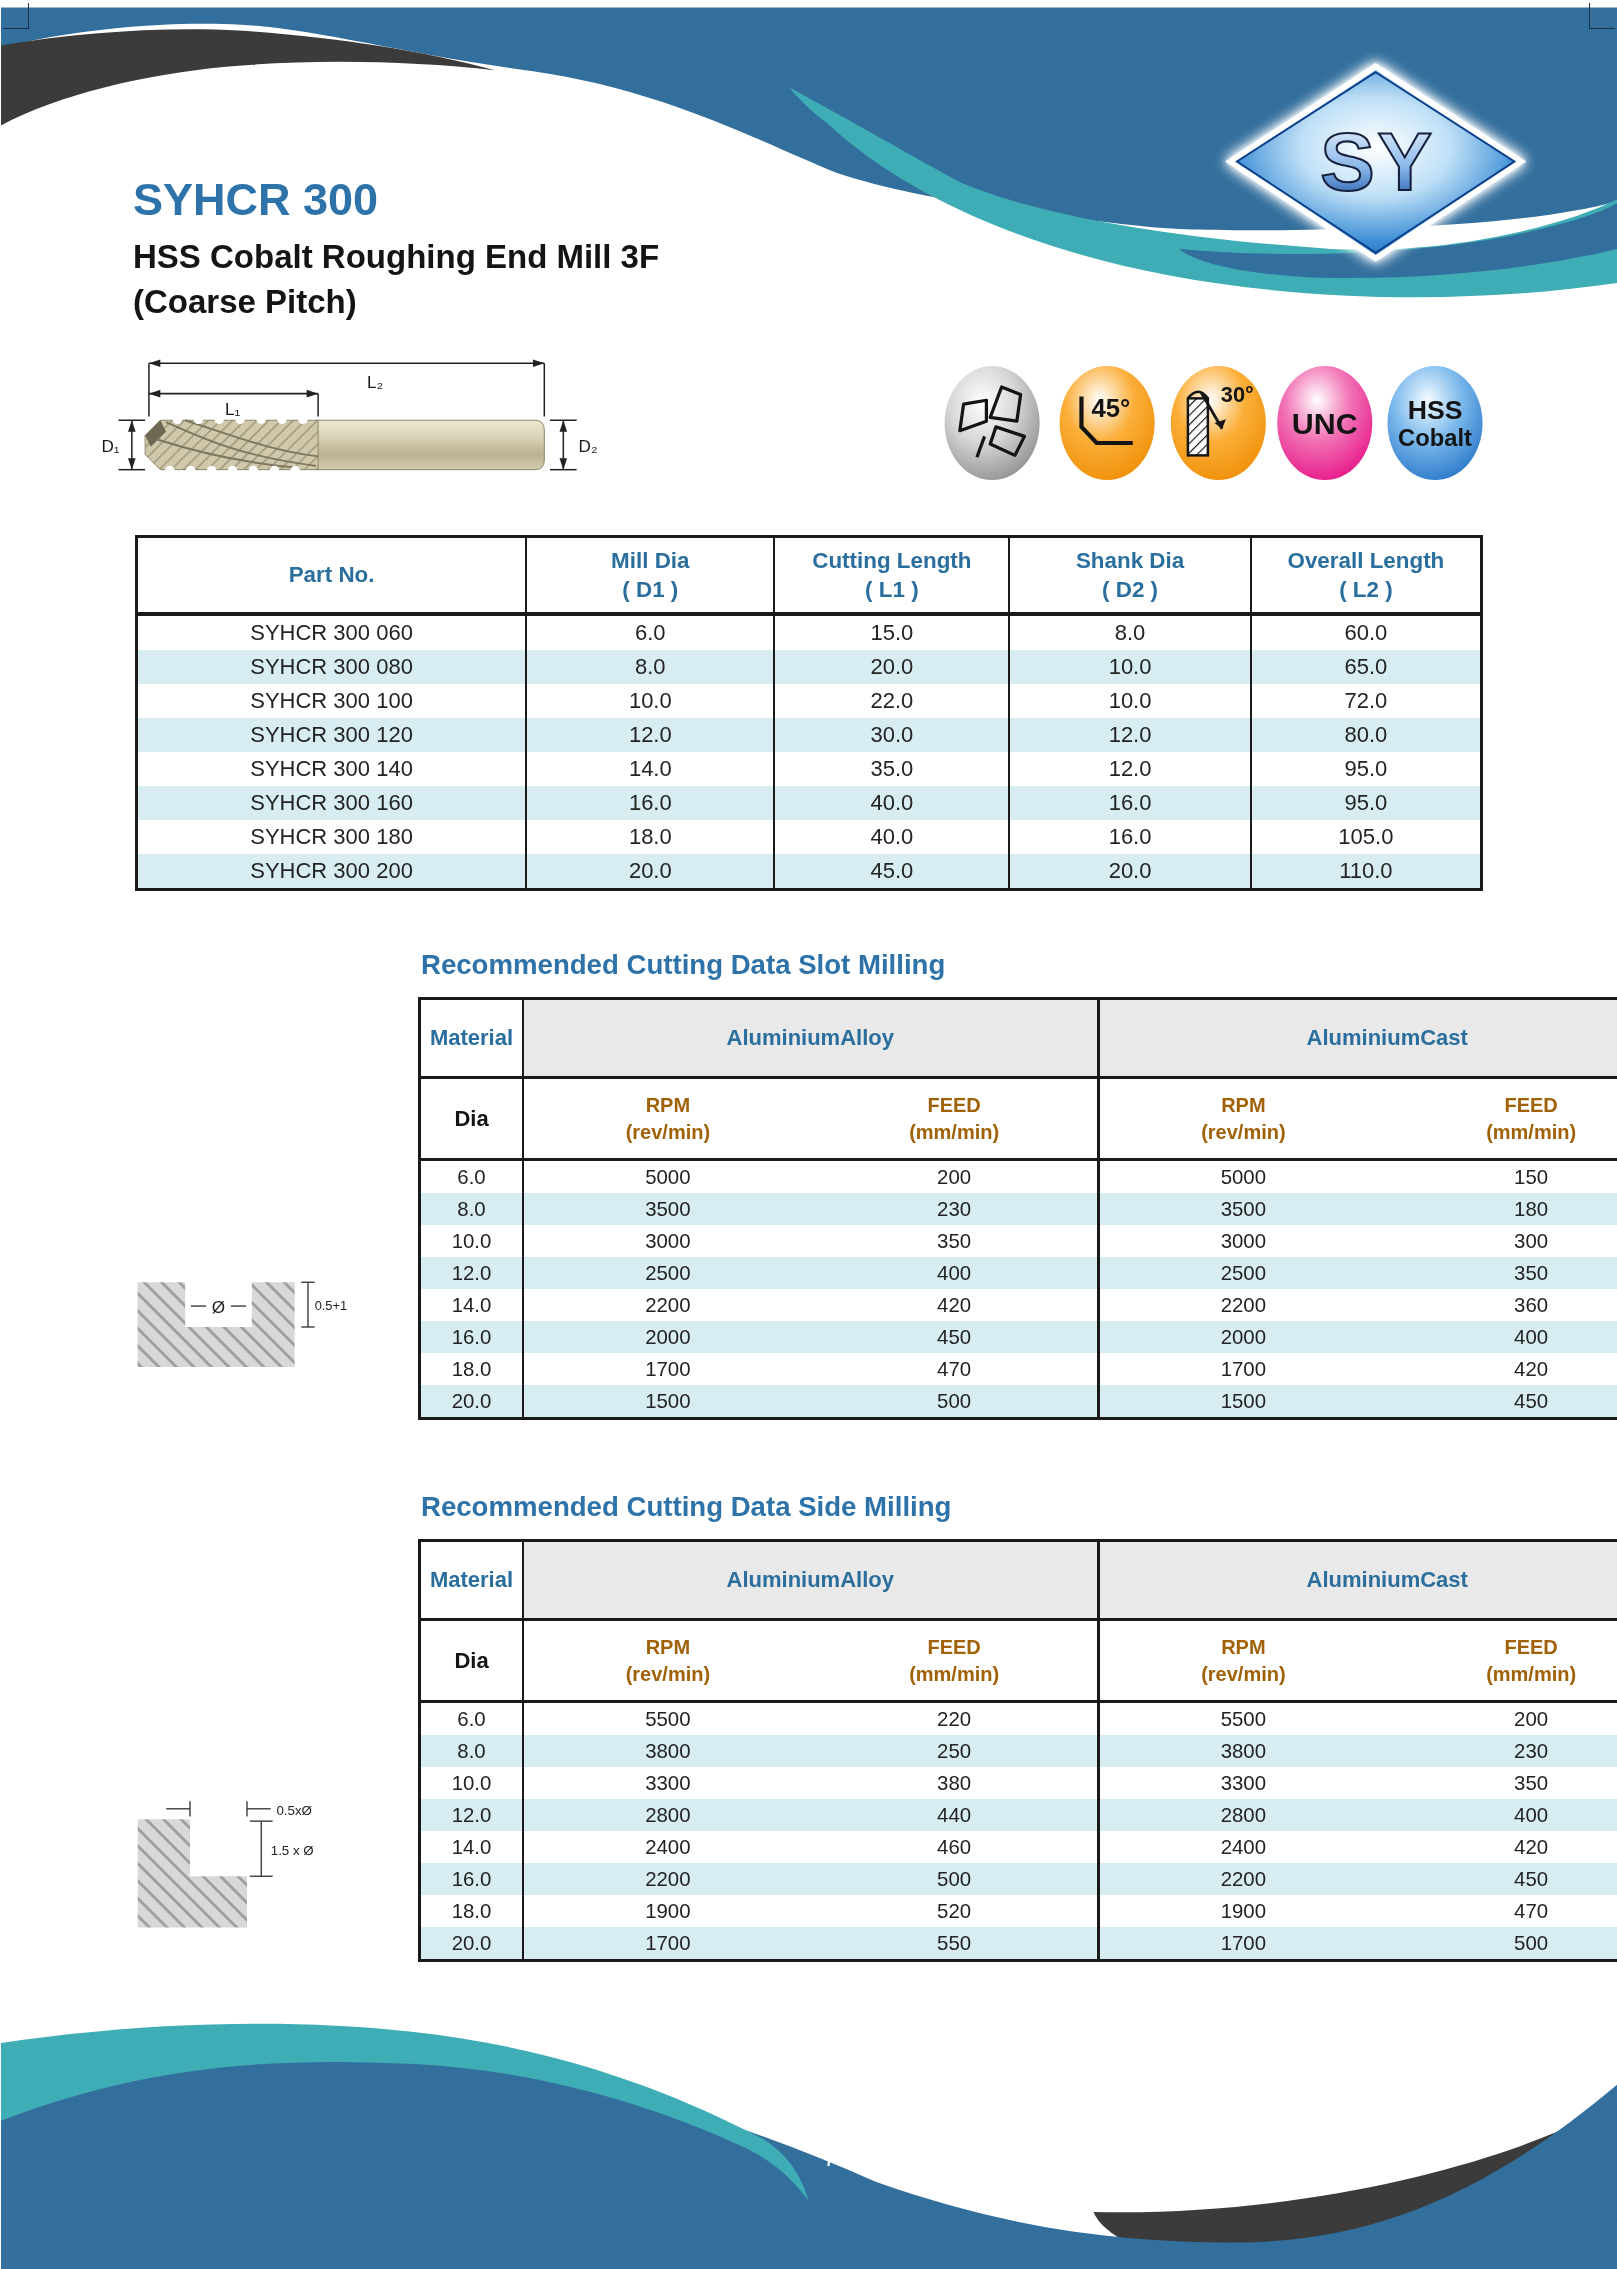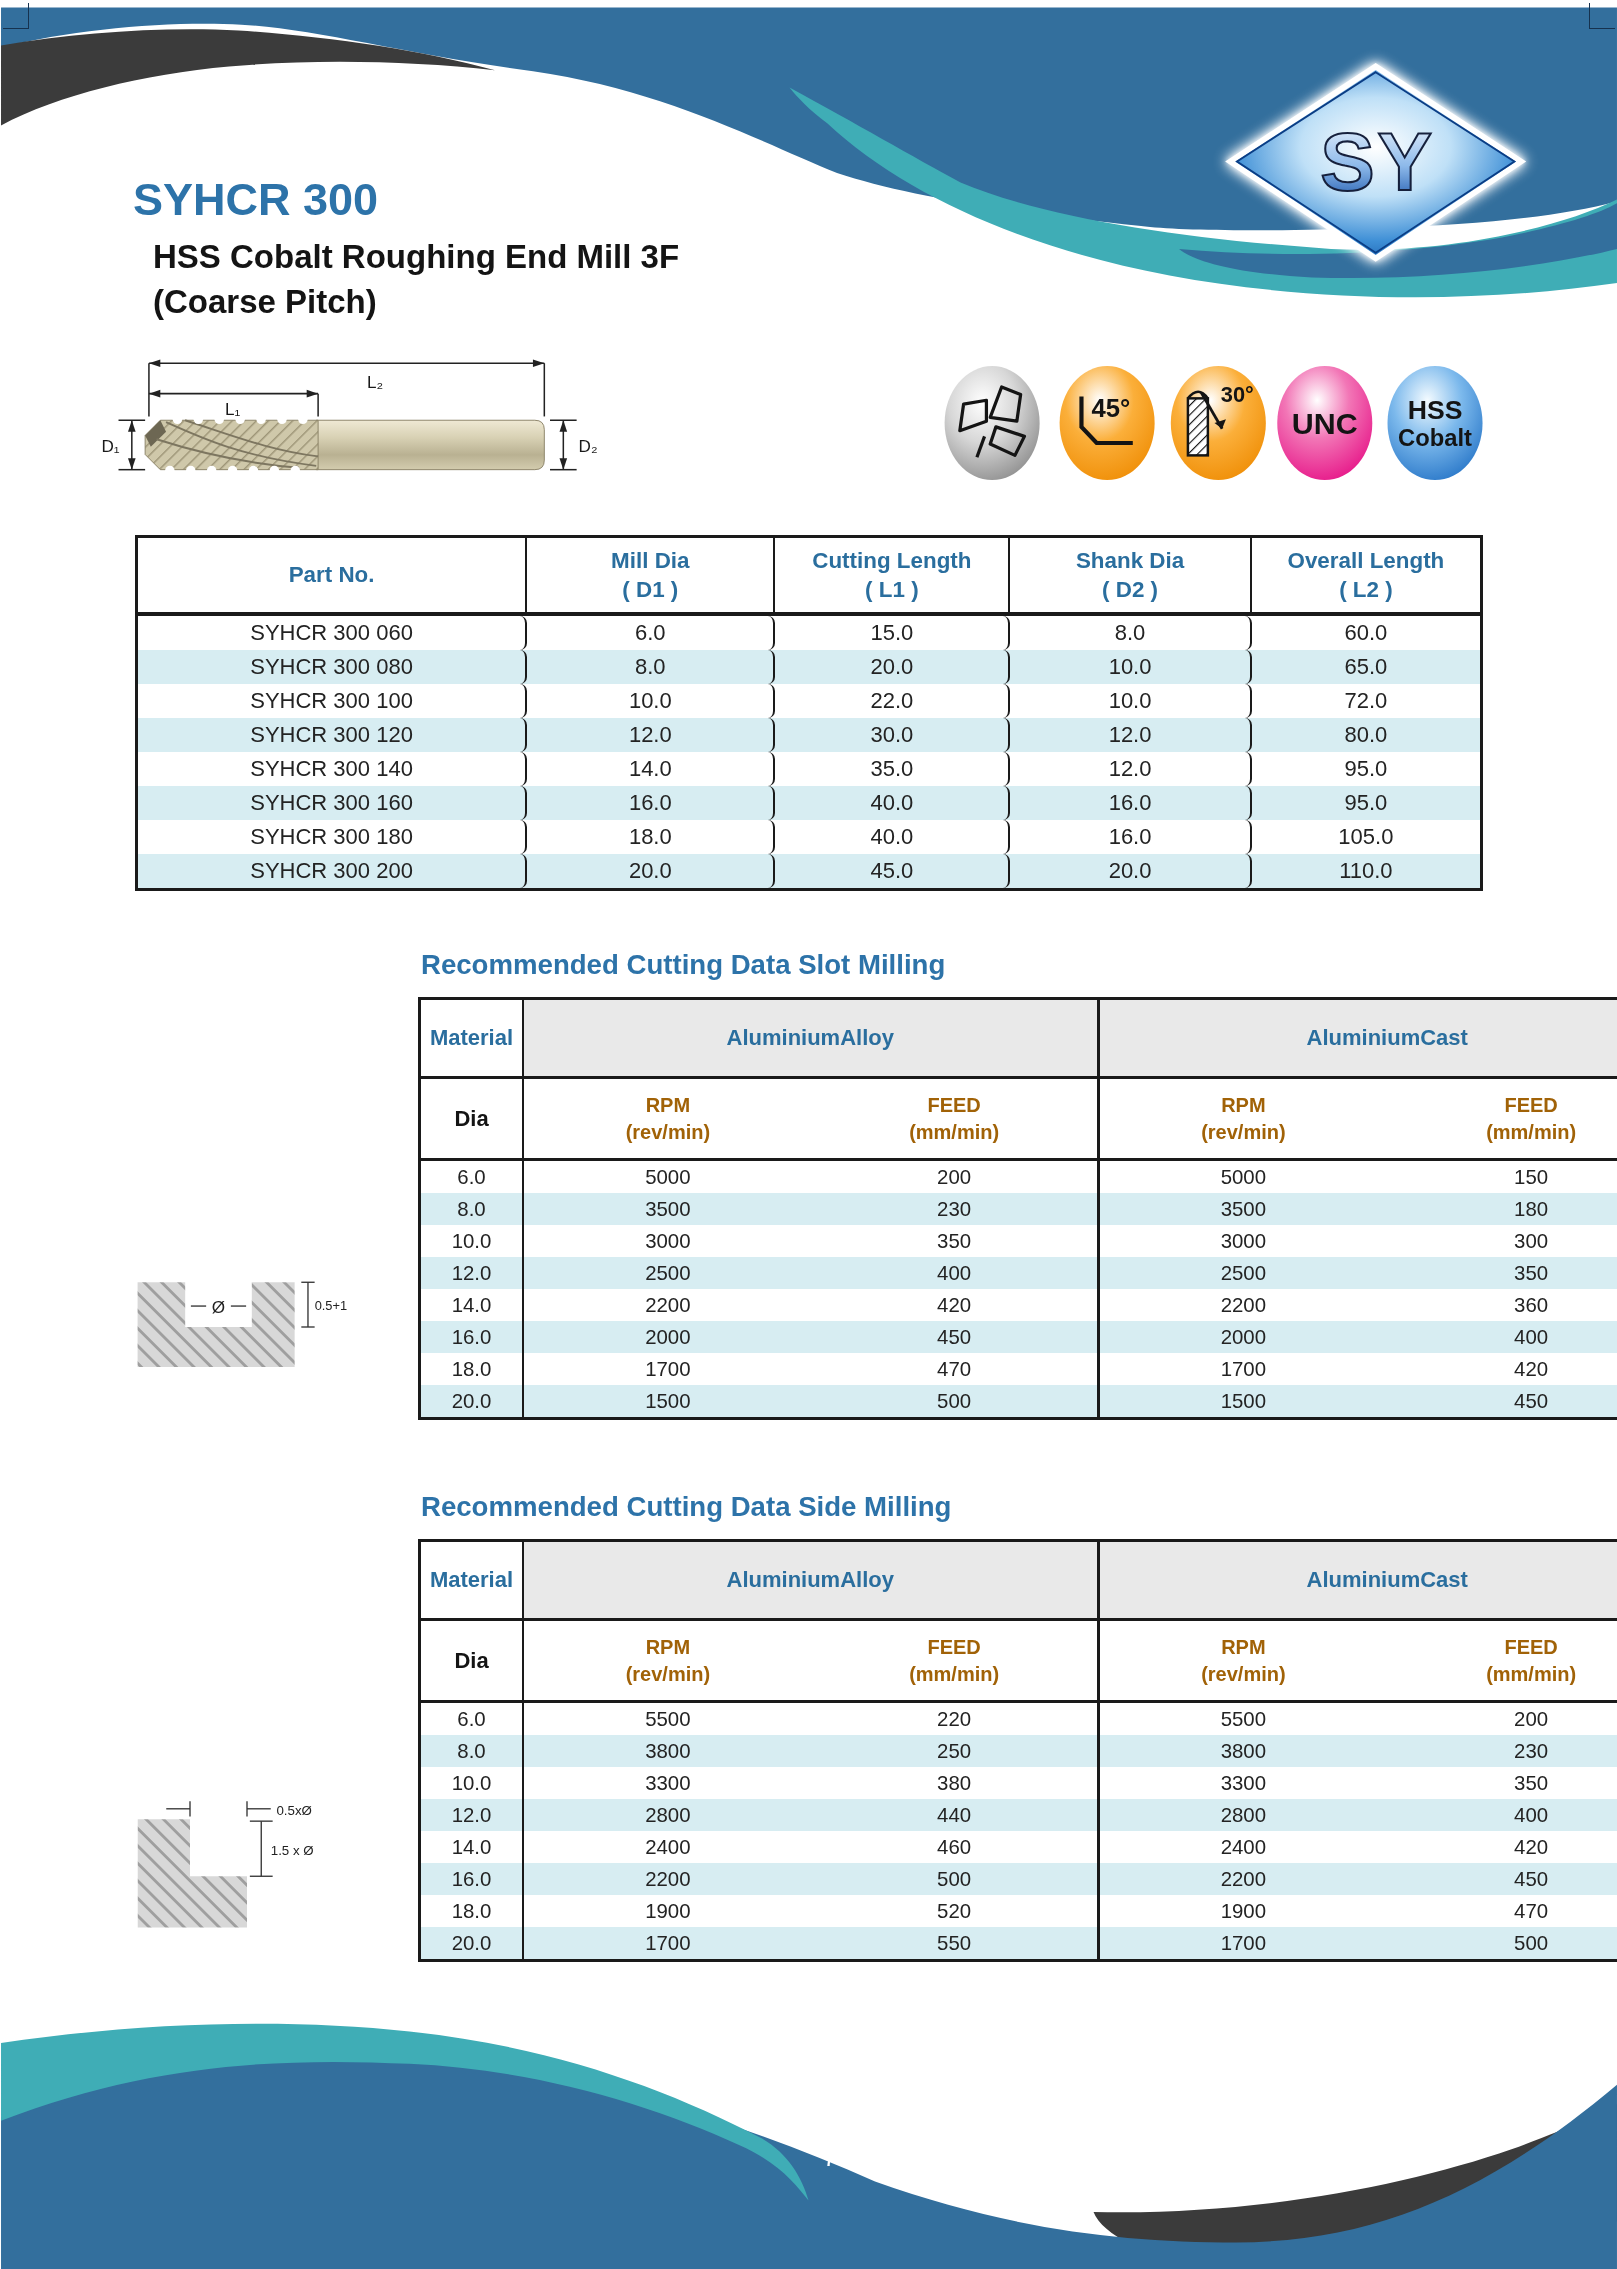--- a/index.html
+++ b/index.html
@@ -3,35 +3,35 @@
 <meta charset="utf-8">
 <style>
   html,body{margin:0;padding:0;background:#fff;}
   .page{position:relative;width:1618px;height:2269px;background:#ffffff;overflow:hidden;
         font-family:"Liberation Sans",sans-serif;}
   .abs{position:absolute;}
 
   
   .title-block{position:absolute;left:133px;top:177px;}
   .page-title{font-size:45px;font-weight:bold;color:#2d73a9;letter-spacing:0;line-height:1;}
-  .page-subtitle{margin-top:13.3px;font-size:33px;font-weight:bold;color:#141414;line-height:1.34;margin-left:20px;}
+  .page-subtitle{margin-top:13.3px;font-size:33px;font-weight:bold;color:#141414;line-height:1.34;}
 
   
   .cut-title{position:absolute;left:421px;font-size:27.6px;font-weight:bold;color:#2d73a9;}
 
   
   .main-table{position:absolute;left:135px;top:535px;width:1348px;border:3.8px solid #1a1a1a;background:#fff;box-sizing:border-box;}
   .mt-header{display:grid;grid-template-columns:29% 18.5% 17.5% 18% 17%;height:74px;border-bottom:4.8px solid #1a1a1a;}
   .mt-header .hcell{display:flex;flex-direction:column;align-items:center;justify-content:center;
       border-right:2.4px solid #1a1a1a;color:#2a6e9e;font-weight:bold;font-size:22.4px;line-height:1.3;}
   .mt-header .hcell:last-child{border-right:none;}
   .trow{display:grid;grid-template-columns:29% 18.5% 17.5% 18% 17%;height:34px;background:#fff;}
   .trow.alt{background:#d7edf2;}
   .trow .cell{display:flex;align-items:center;justify-content:center;font-size:22px;color:#232323;
-      border-right:2.4px solid #1a1a1a;border-radius:7px;}
+      border-right:2.4px solid #1a1a1a;}
   .trow .cell:last-child{border-right:none;}
 
   
   .cut-table{position:absolute;left:418px;width:1260px;border:3.8px solid #1a1a1a;background:#fff;box-sizing:border-box;}
   .ct-h1{display:grid;grid-template-columns:103px 1fr 1fr;height:76px;border-bottom:3.8px solid #1a1a1a;}
   .ct-h1 .mat{display:flex;align-items:center;justify-content:center;color:#2a6e9e;font-weight:bold;font-size:22px;
       border-right:2.9px solid #1a1a1a;background:#fff;}
   .ct-h1 .grp{display:flex;flex-direction:row;align-items:center;justify-content:center;background:#e9e9e9;
       color:#2a6e9e;font-weight:bold;font-size:22px;line-height:1.45;}
   .ct-h1 .grp.first{border-right:3.8px solid #1a1a1a;}

